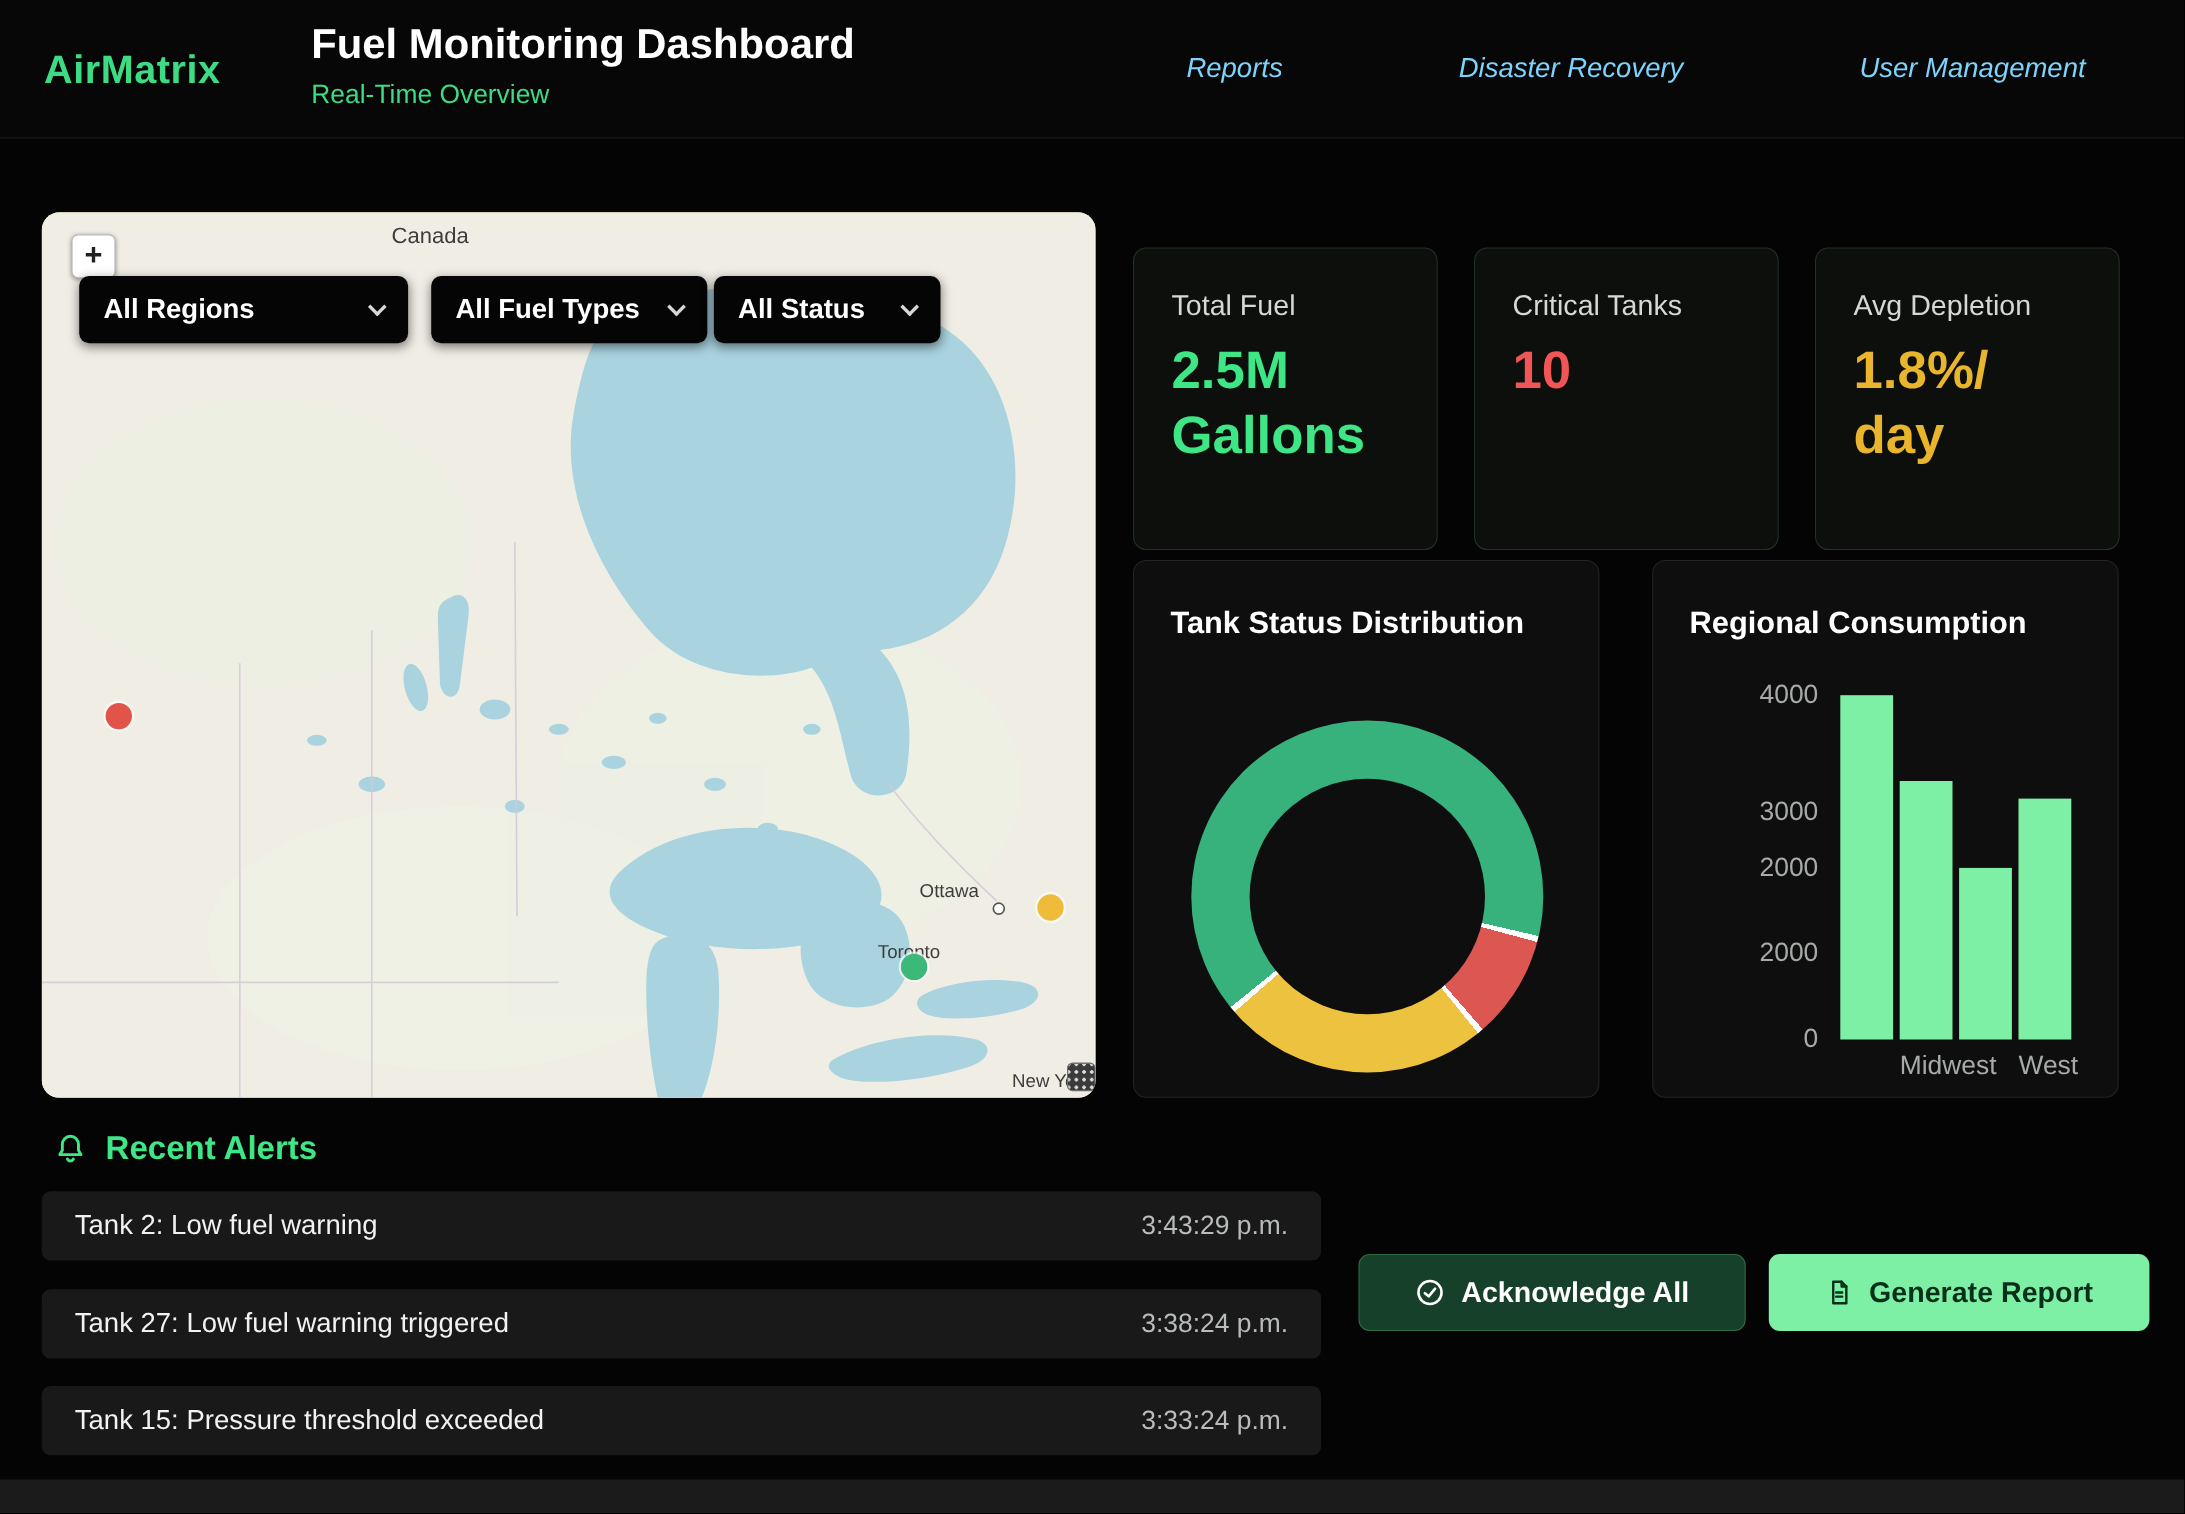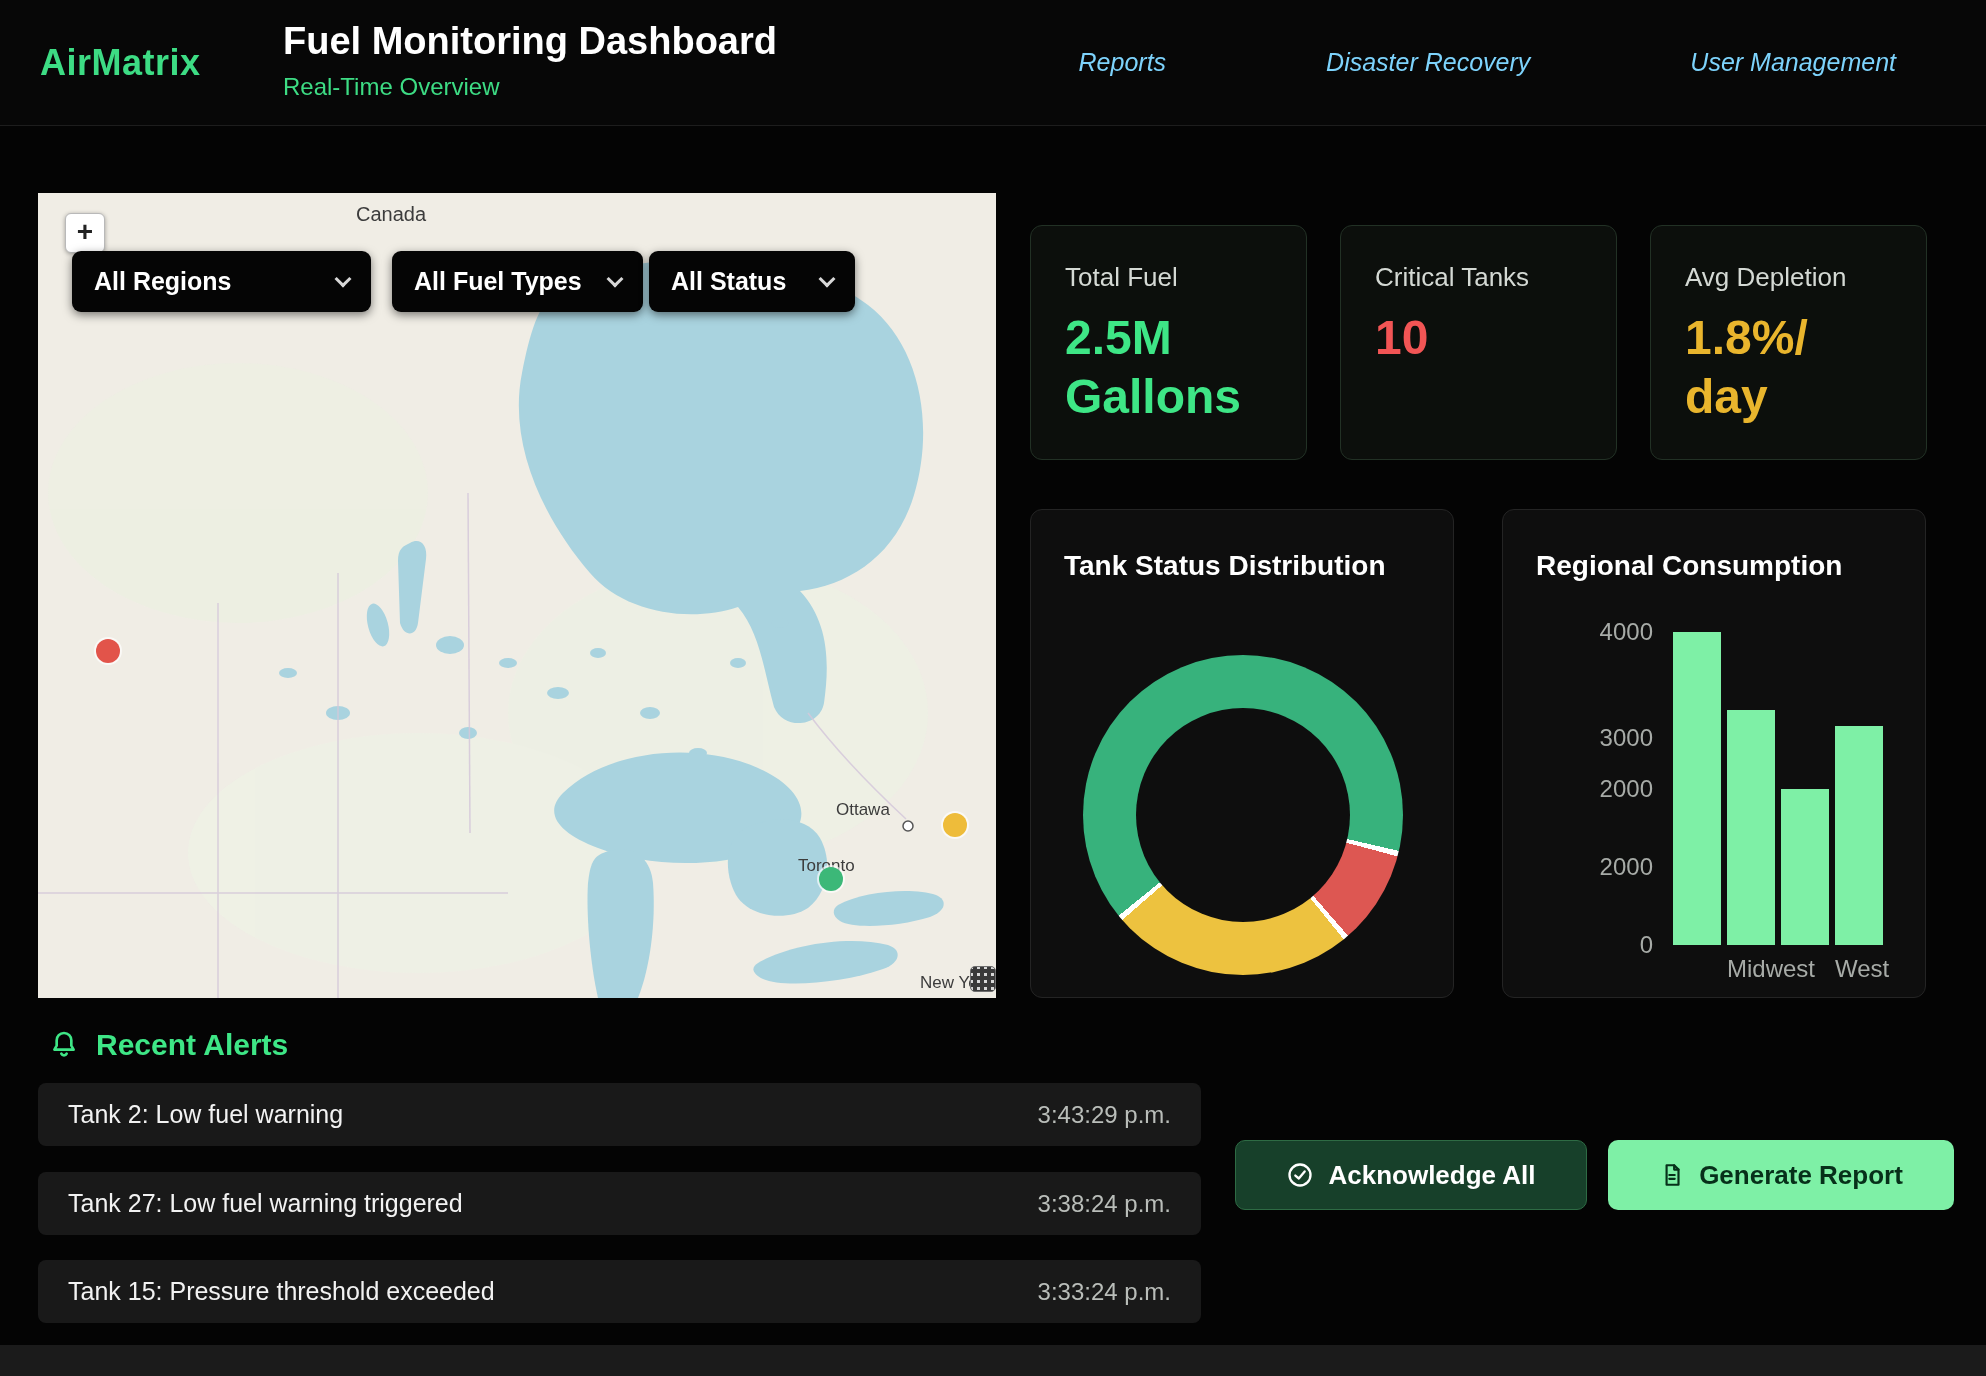--- a/index.html
+++ b/index.html
@@ -23,21 +23,21 @@
   .page-subtitle { margin-top:10px; font-size:24px; color:#3ddc84; }
   .topnav {
     position:absolute; right:90px; top:0; height:100%;
     display:flex; align-items:center; gap:160px;
   }
   .topnav a { color:#7dd3fc; font-size:25px; cursor:pointer; text-decoration:none; white-space:nowrap;font-style:italic; }
 
   
   .map-panel {
     position:absolute; left:38px; top:193px; width:958px; height:805px;
-    border-radius:0; overflow:hidden; background:#fef9c3;
+    border-radius:16px; overflow:hidden; background:#fef9c3;
   }
   .map-panel svg { position:absolute; left:0; top:0; }
   .zoom-btn {
     position:absolute; left:27px; top:20px; width:40px; height:40px; z-index:5;
     background:#fff; border:1px solid #b9b9b9; border-radius:6px;
     font-size:28px; font-weight:bold; color:#222; line-height:36px; text-align:center;
     box-shadow:0 1px 4px rgba(0,0,0,.35); cursor:pointer;
   }
   .dd {
     position:absolute; top:58px; height:61px; z-index:10;
@@ -63,21 +63,21 @@
   .marker-normal   { left:781px; top:674px; }
   .resize-handle {
     position:absolute; right:0; bottom:6px; width:26px; height:26px; z-index:7;
     background-color:#3a3a3a; border:1px solid #6e6e6e; border-radius:5px;
     background-image:radial-gradient(#d9d9d9 1.5px, transparent 1.8px);
     background-size:7px 7px; background-position:4px 4px; cursor:grab;
   }
 
   
   .stat-card {
-    position:absolute; top:225px; width:277px; height:235px;
+    position:absolute; top:225px; width:277px; height:275px;
     background:#0c0f0c; border:1px solid #223125; border-radius:12px;
     padding:36px 34px;
   }
   .stat-1 { left:1030px; } .stat-2 { left:1340px; } .stat-3 { left:1650px; }
   .stat-label { font-size:26px; color:#d4d9d4; margin-bottom:16px; }
   .stat-value { font-size:48px; font-weight:bold; line-height:1.22; white-space:pre-line; }
 
   
   .chart-card {
     position:absolute; top:509px; width:424px; height:489px;

